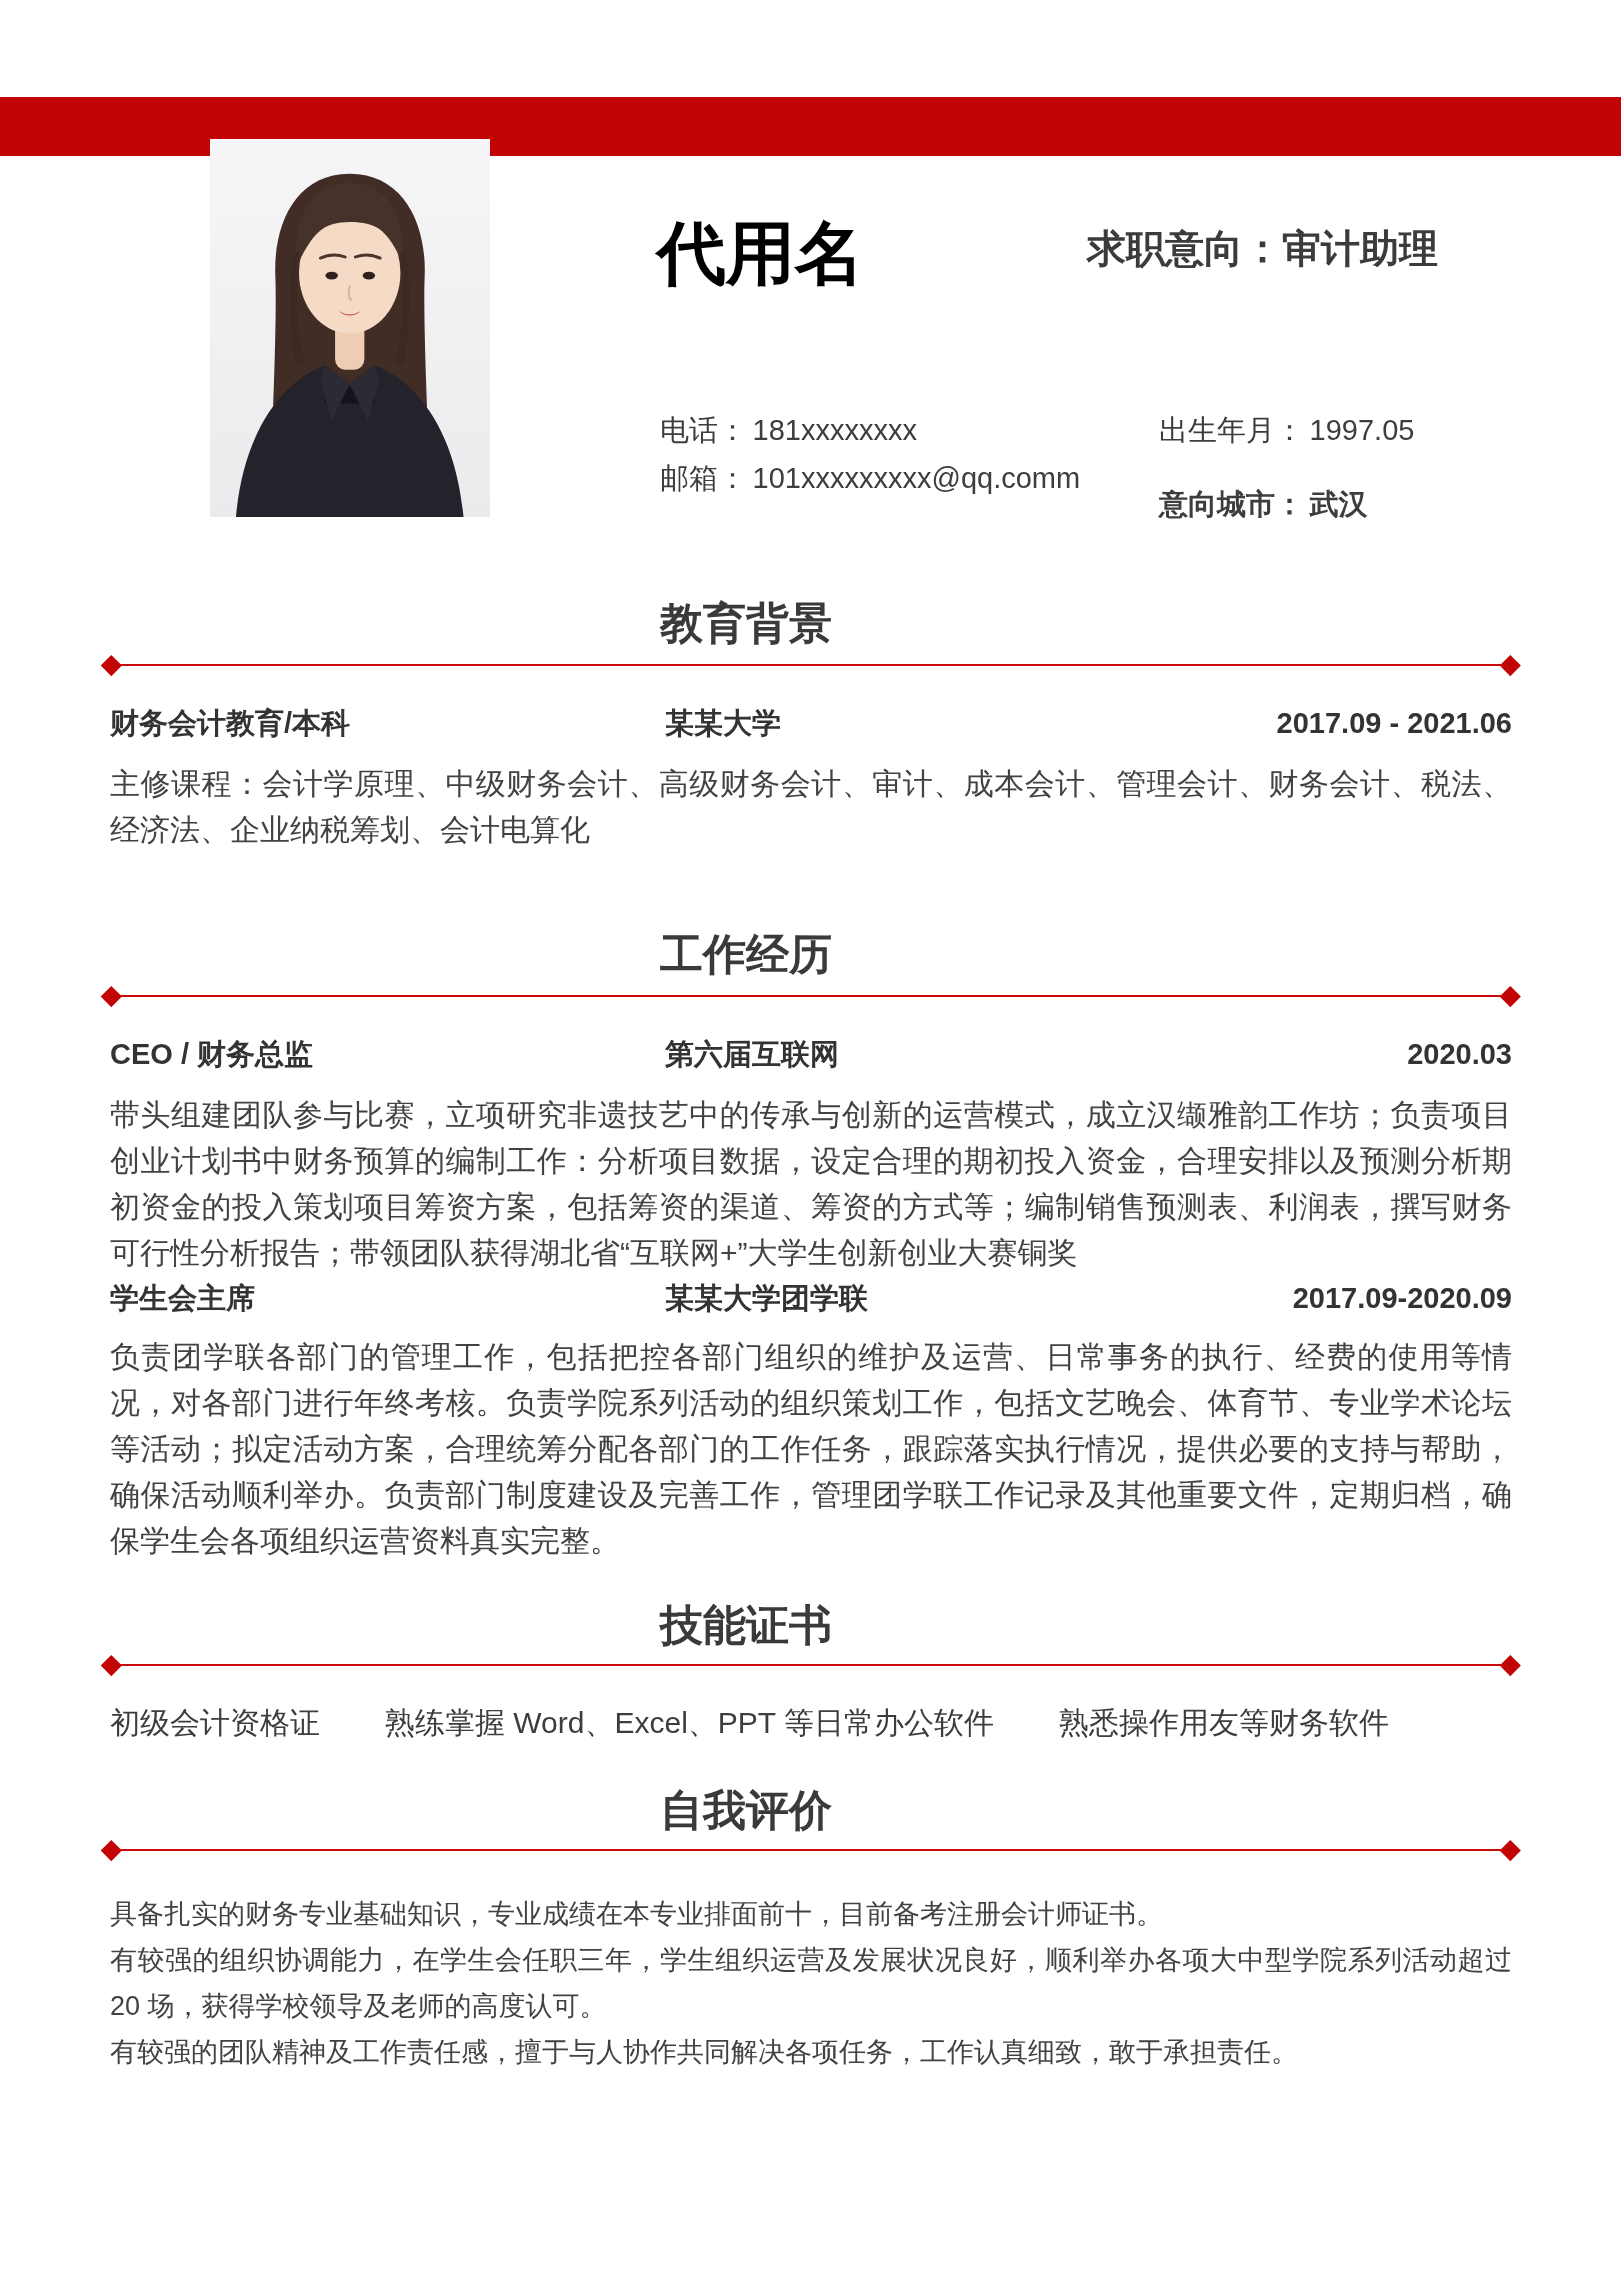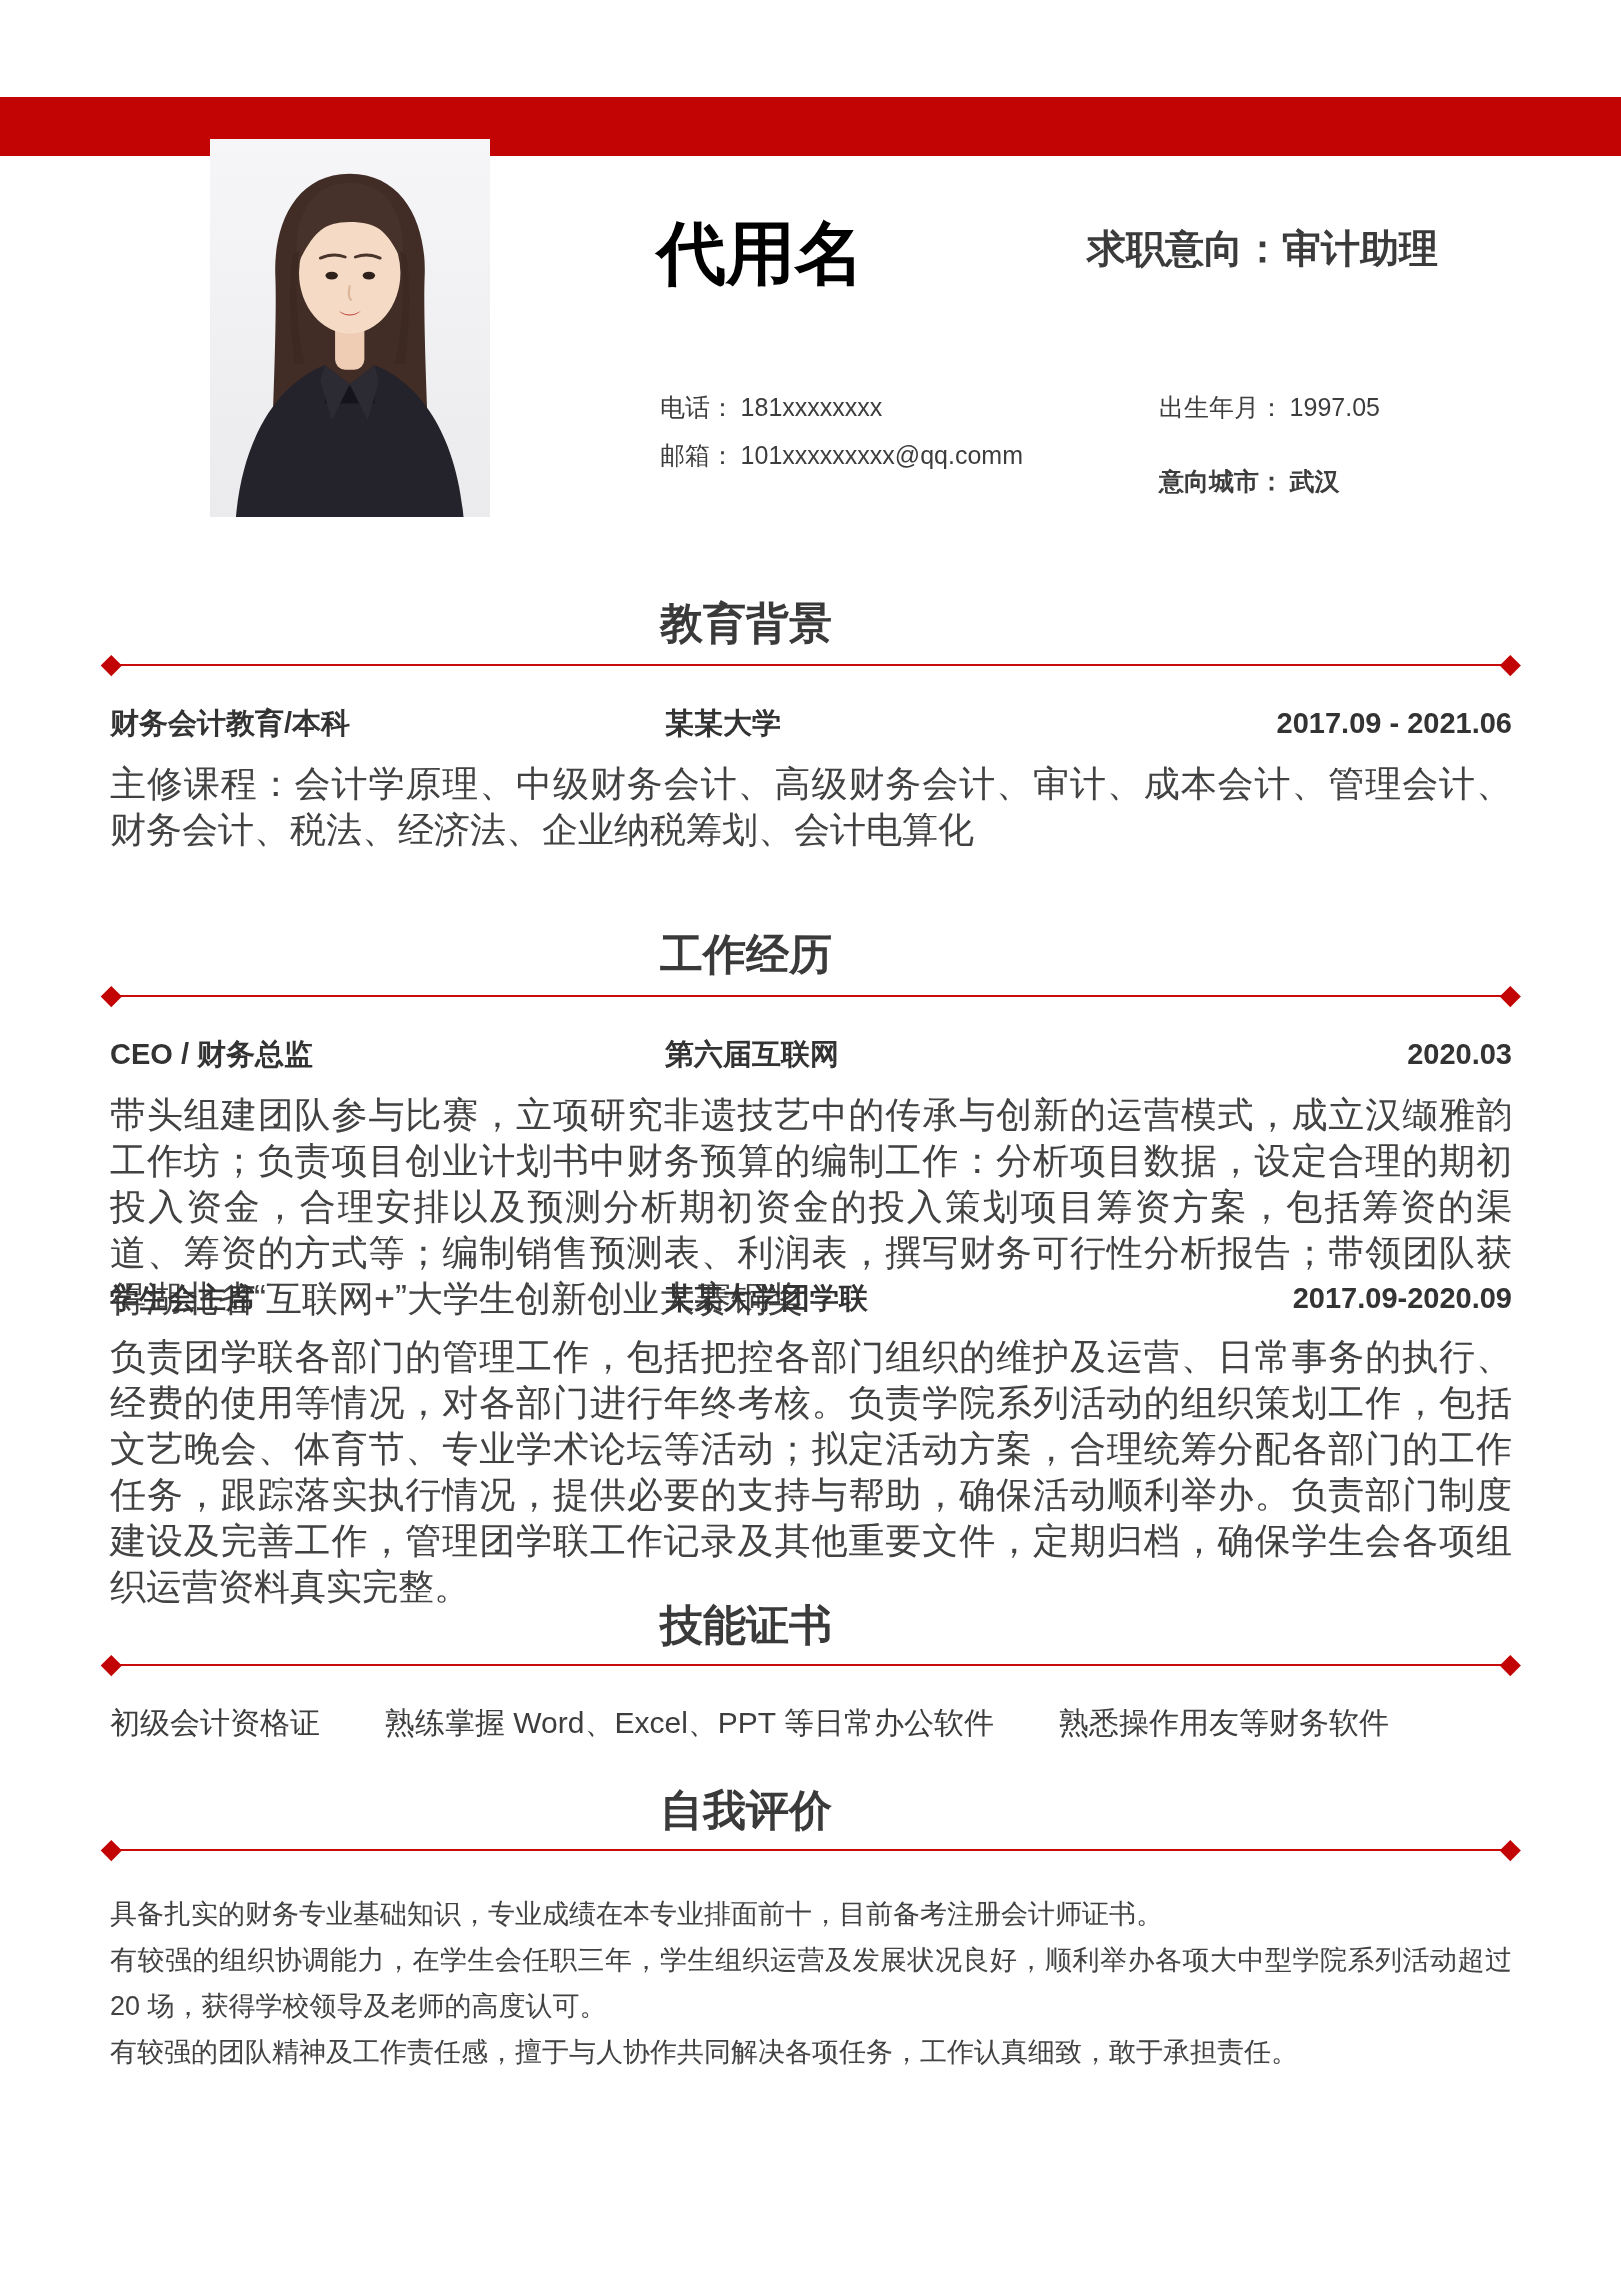--- a/index.html
+++ b/index.html
@@ -16,21 +16,21 @@
   }
   .photo svg { display:block; width:100%; height:100%; }
   .name {
     position:absolute; left:657px; top:216px; margin:0;
     font-size:69px; line-height:1.1; font-weight:600; color:#000000; letter-spacing:0;
   }
   .job-intent {
     position:absolute; left:1087px; top:228px;
     font-size:39px; line-height:1.1; font-weight:700; color:#3b3b3b; white-space:nowrap;
   }
-  .contact-cell { position:absolute; font-size:25px; line-height:35px; font-weight:500; color:#3d3d3d; white-space:nowrap; }
+  .contact-cell { position:absolute; font-size:29px; line-height:35px; font-weight:500; color:#3d3d3d; white-space:nowrap;margin-top:23px; }
   .contact-cell .c-value { margin-left:5.6px; }
   .cc-phone { left:660px; top:390px; }
   .cc-birth { left:1159px; top:390px; }
   .cc-email { left:660px; top:438px; }
   .cc-city  { left:1159px; top:464px;font-weight:bold; }
   
   .sec { position:absolute; left:110px; width:1402px; }
   .sec-edu   { top:600px; height:265px; }
   .sec-work  { top:931px; height:653px; }
   .sec-skill { top:1602px; height:146px; }
@@ -47,21 +47,21 @@
   .divider::before { left:-5.6px; }
   .divider::after  { right:-5.6px; }
   .sec-skill .divider, .sec-self .divider { top:62px; }
   .entry-row { position:absolute; left:0; right:0; height:35px; font-size:29px; line-height:35px; font-weight:700; color:#333333; }
   .entry-row .col-a { position:absolute; left:0; white-space:nowrap; }
   .entry-row .col-b { position:absolute; left:555px; white-space:nowrap; }
   .entry-row .col-c { position:absolute; right:0; white-space:nowrap; }
   .row-1 { top:106px; }
   .para {
     position:absolute; left:0; right:0;
-    font-size:36px; line-height:46px; color:#424242; text-align:justify;
+    font-size:30px; line-height:46px; color:#424242; text-align:justify;
   }
   .edu-courses { top:161px; }
   .work-para-1 { top:161px; }
   .work-row-2  { top:350px; }
   .work-para-2 { top:403px; }
   .skills-row {
     position:absolute; left:0; right:0; top:104px; display:flex; gap:65px;
     font-size:30px; line-height:34px; font-weight:500; color:#3d3d3d; white-space:nowrap;
   }
   .self-lines { position:absolute; left:0; right:0; top:104px; }

